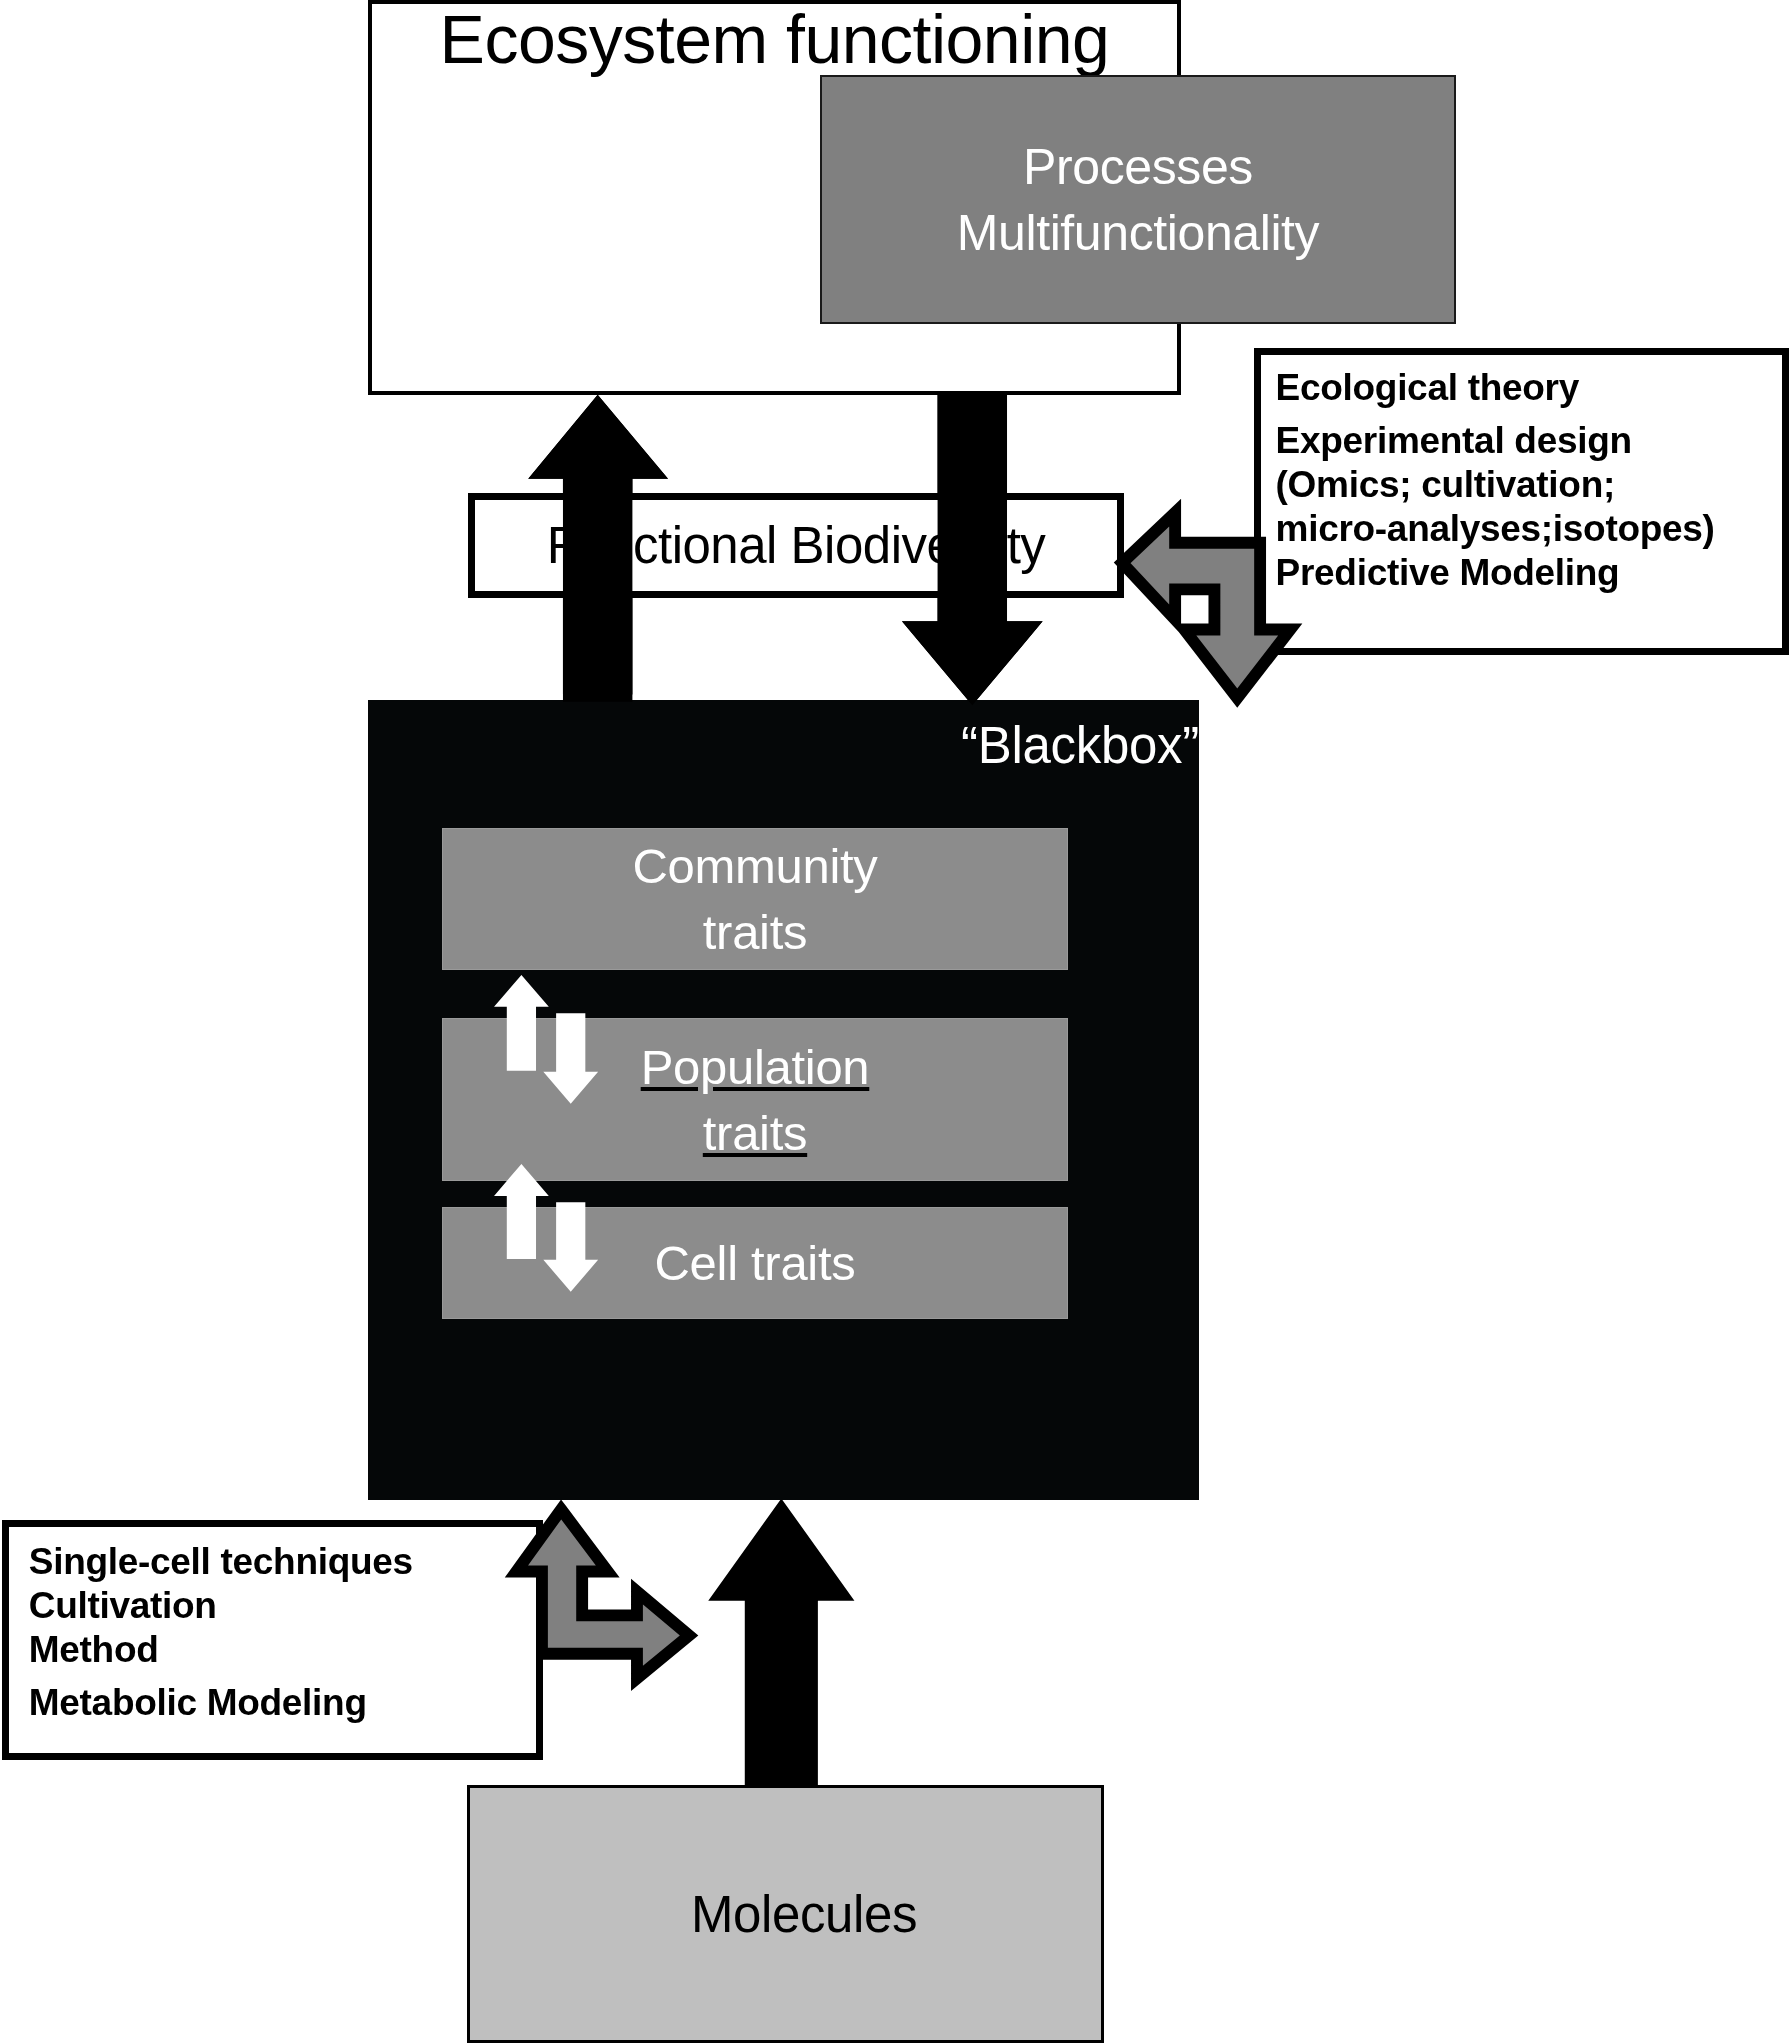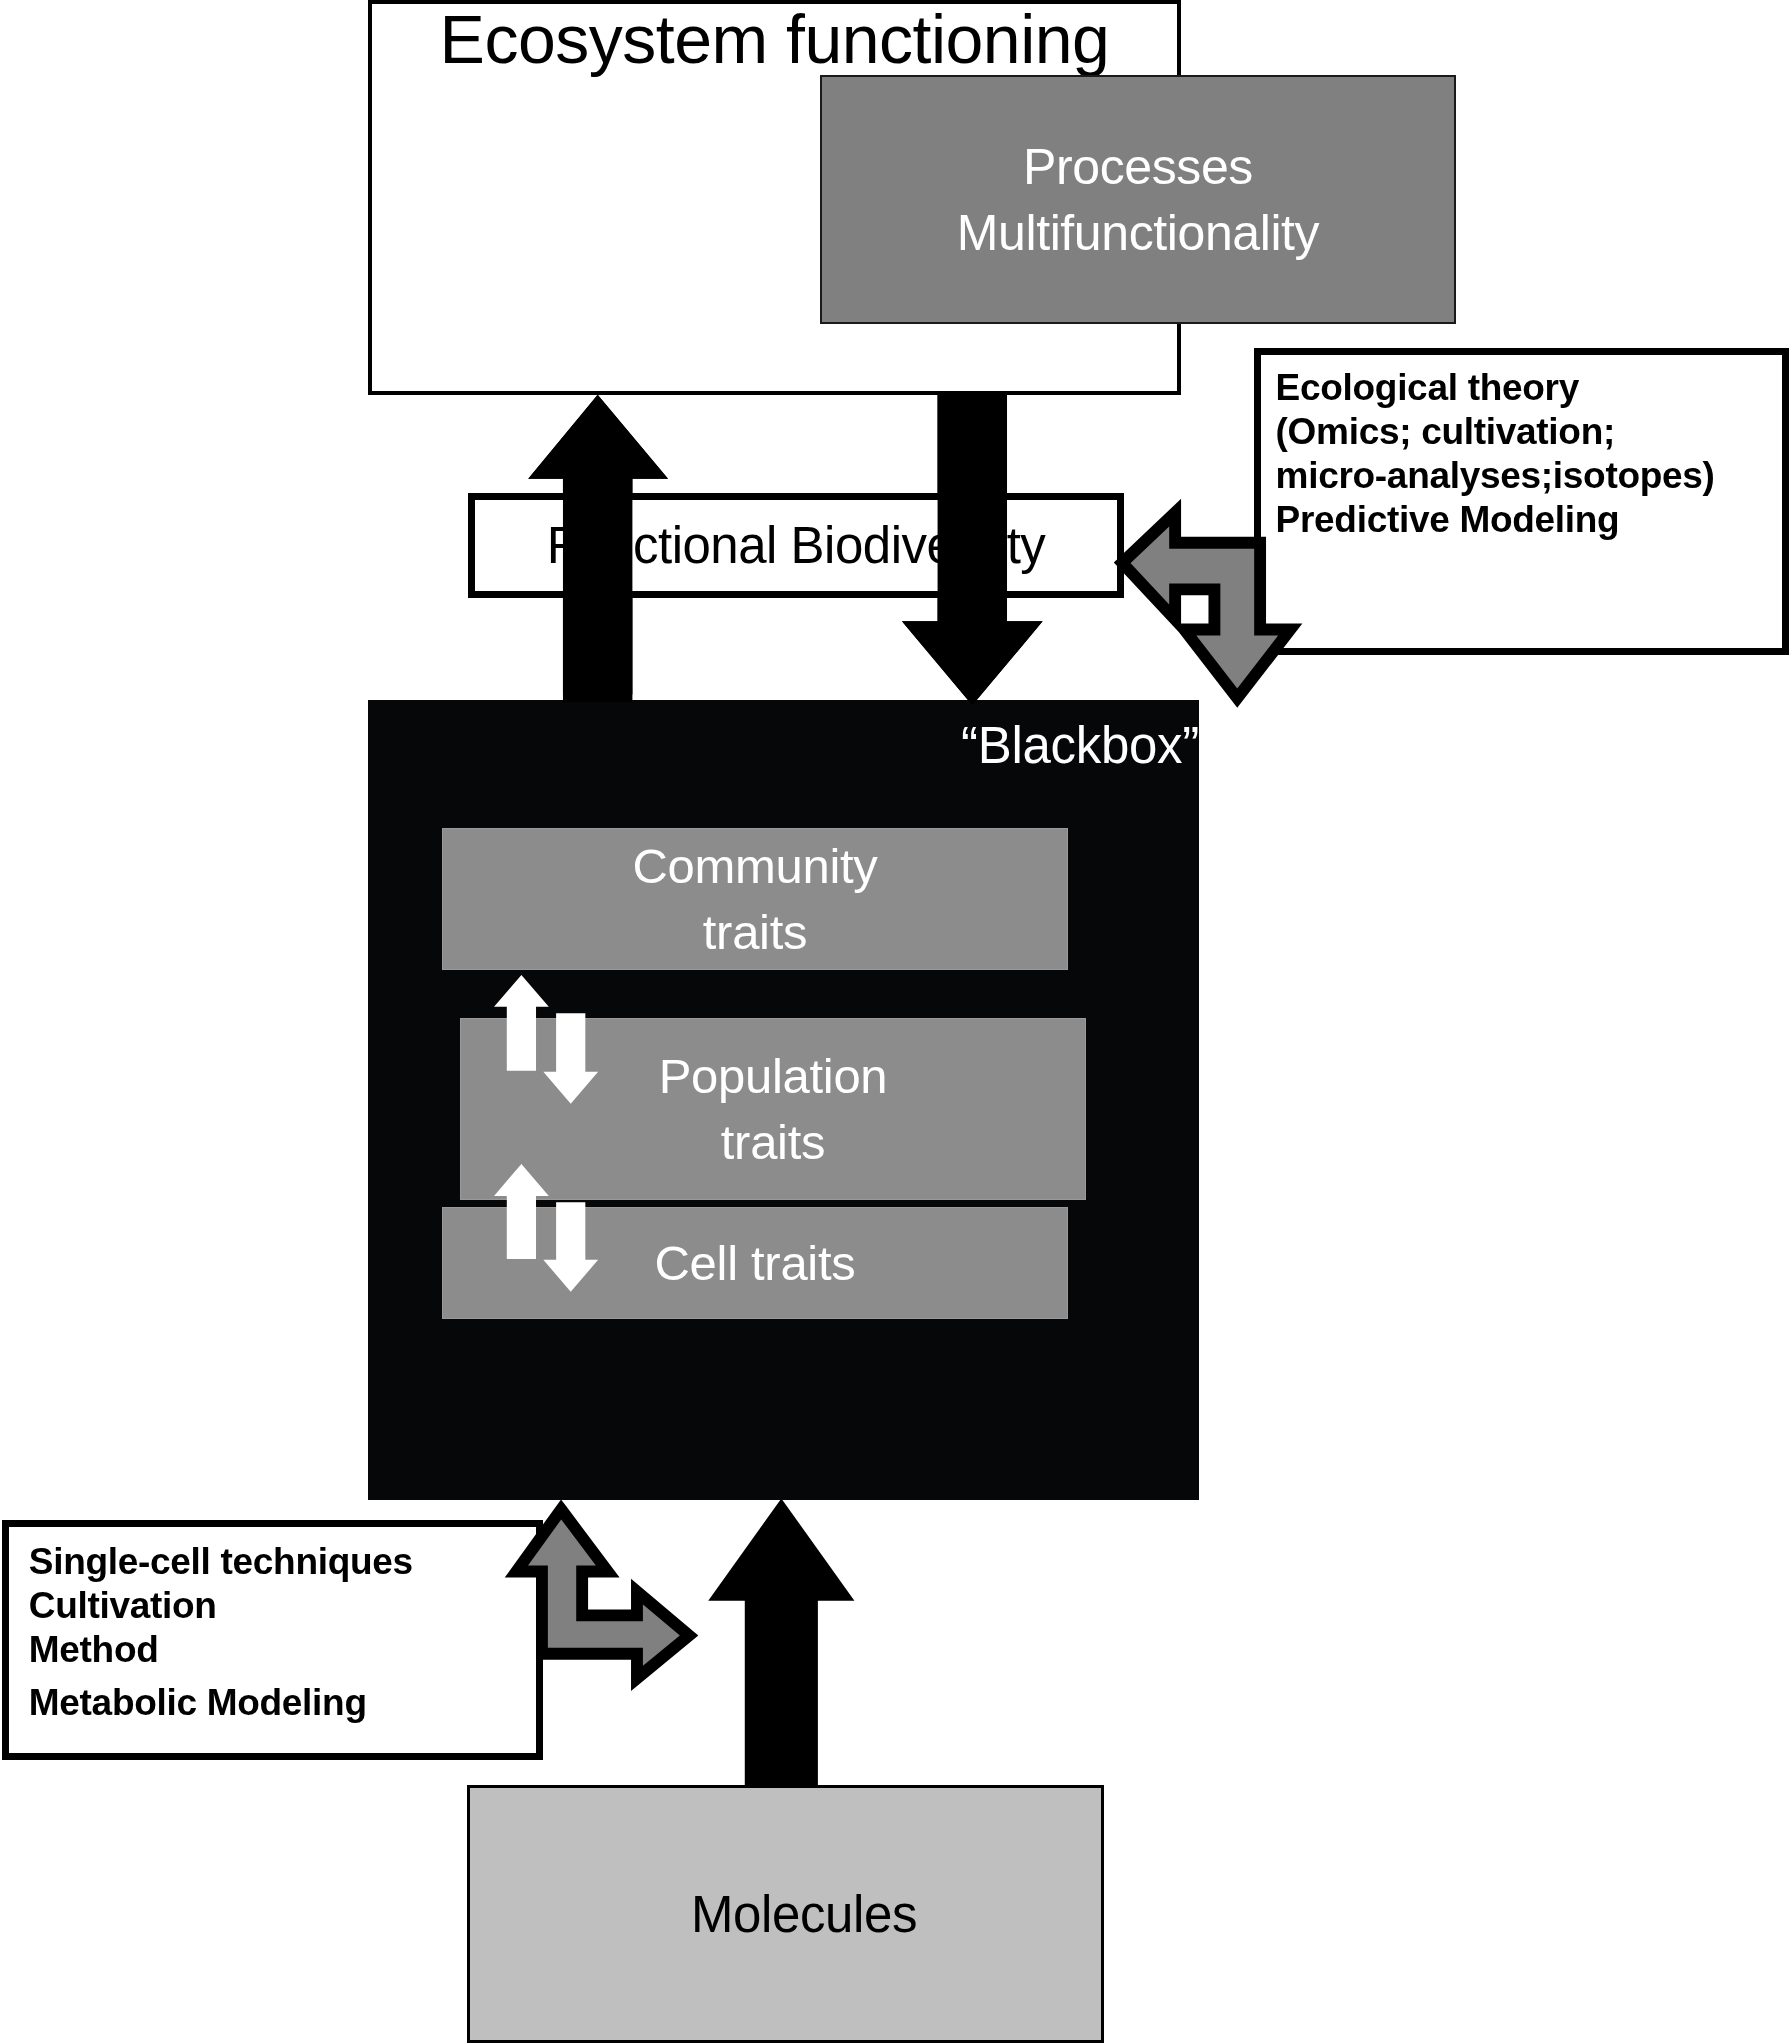--- a/index.html
+++ b/index.html
@@ -103,21 +103,21 @@
     justify-content: center;
   }
   .trait-line {
     color: #ffffff;
     font-size: 49px;
     line-height: 66px;
     text-align: left;
     letter-spacing: -0.3px;
   }
   #community-traits { left: 74px; top: 128px; width: 626px; height: 142px; }
-  #population-traits { left: 92px; top: 318px; width: 626px; height: 182px; }
+  #population-traits { left: 74px; top: 318px; width: 626px; height: 163px; text-decoration: underline; }
   #cell-traits      { left: 74px; top: 507px; width: 626px; height: 112px; }
 
   
   #methods-box {
     left: 1254px; top: 348px;
     width: 535px; height: 307px;
     background: #ffffff;
     border: 7.3px solid #000000;
     box-sizing: border-box;
     padding: 11px 0 0 14.6px;
@@ -230,20 +230,21 @@
 
   <svg class="arrow-layer mid" viewBox="0 0 1961 2236">
 
     <polygon fill="#000000" points="654,432 731,524 692,524 692,768 616,768 616,524 578,524"></polygon>
 
     <polygon fill="#000000" points="1064,432 1102,432 1102,680 1141,680 1064,772 987,680 1026,680 1026,432"></polygon>
   </svg>
 
   <div class="abs" id="methods-box">
     <div class="bold-line">Ecological theory</div>
+    <div class="bold-line gap">Experimental design</div>
     <div class="bold-line">(Omics; cultivation;</div>
     <div class="bold-line">micro-analyses;isotopes)</div>
     <div class="bold-line">Predictive Modeling</div>
   </div>
 
   <div class="abs" id="techniques-box">
     <div class="bold-line">Single-cell techniques</div>
     <div class="bold-line">Cultivation</div>
     <div class="bold-line">Method</div>
     <div class="bold-line gap">Metabolic Modeling</div>

